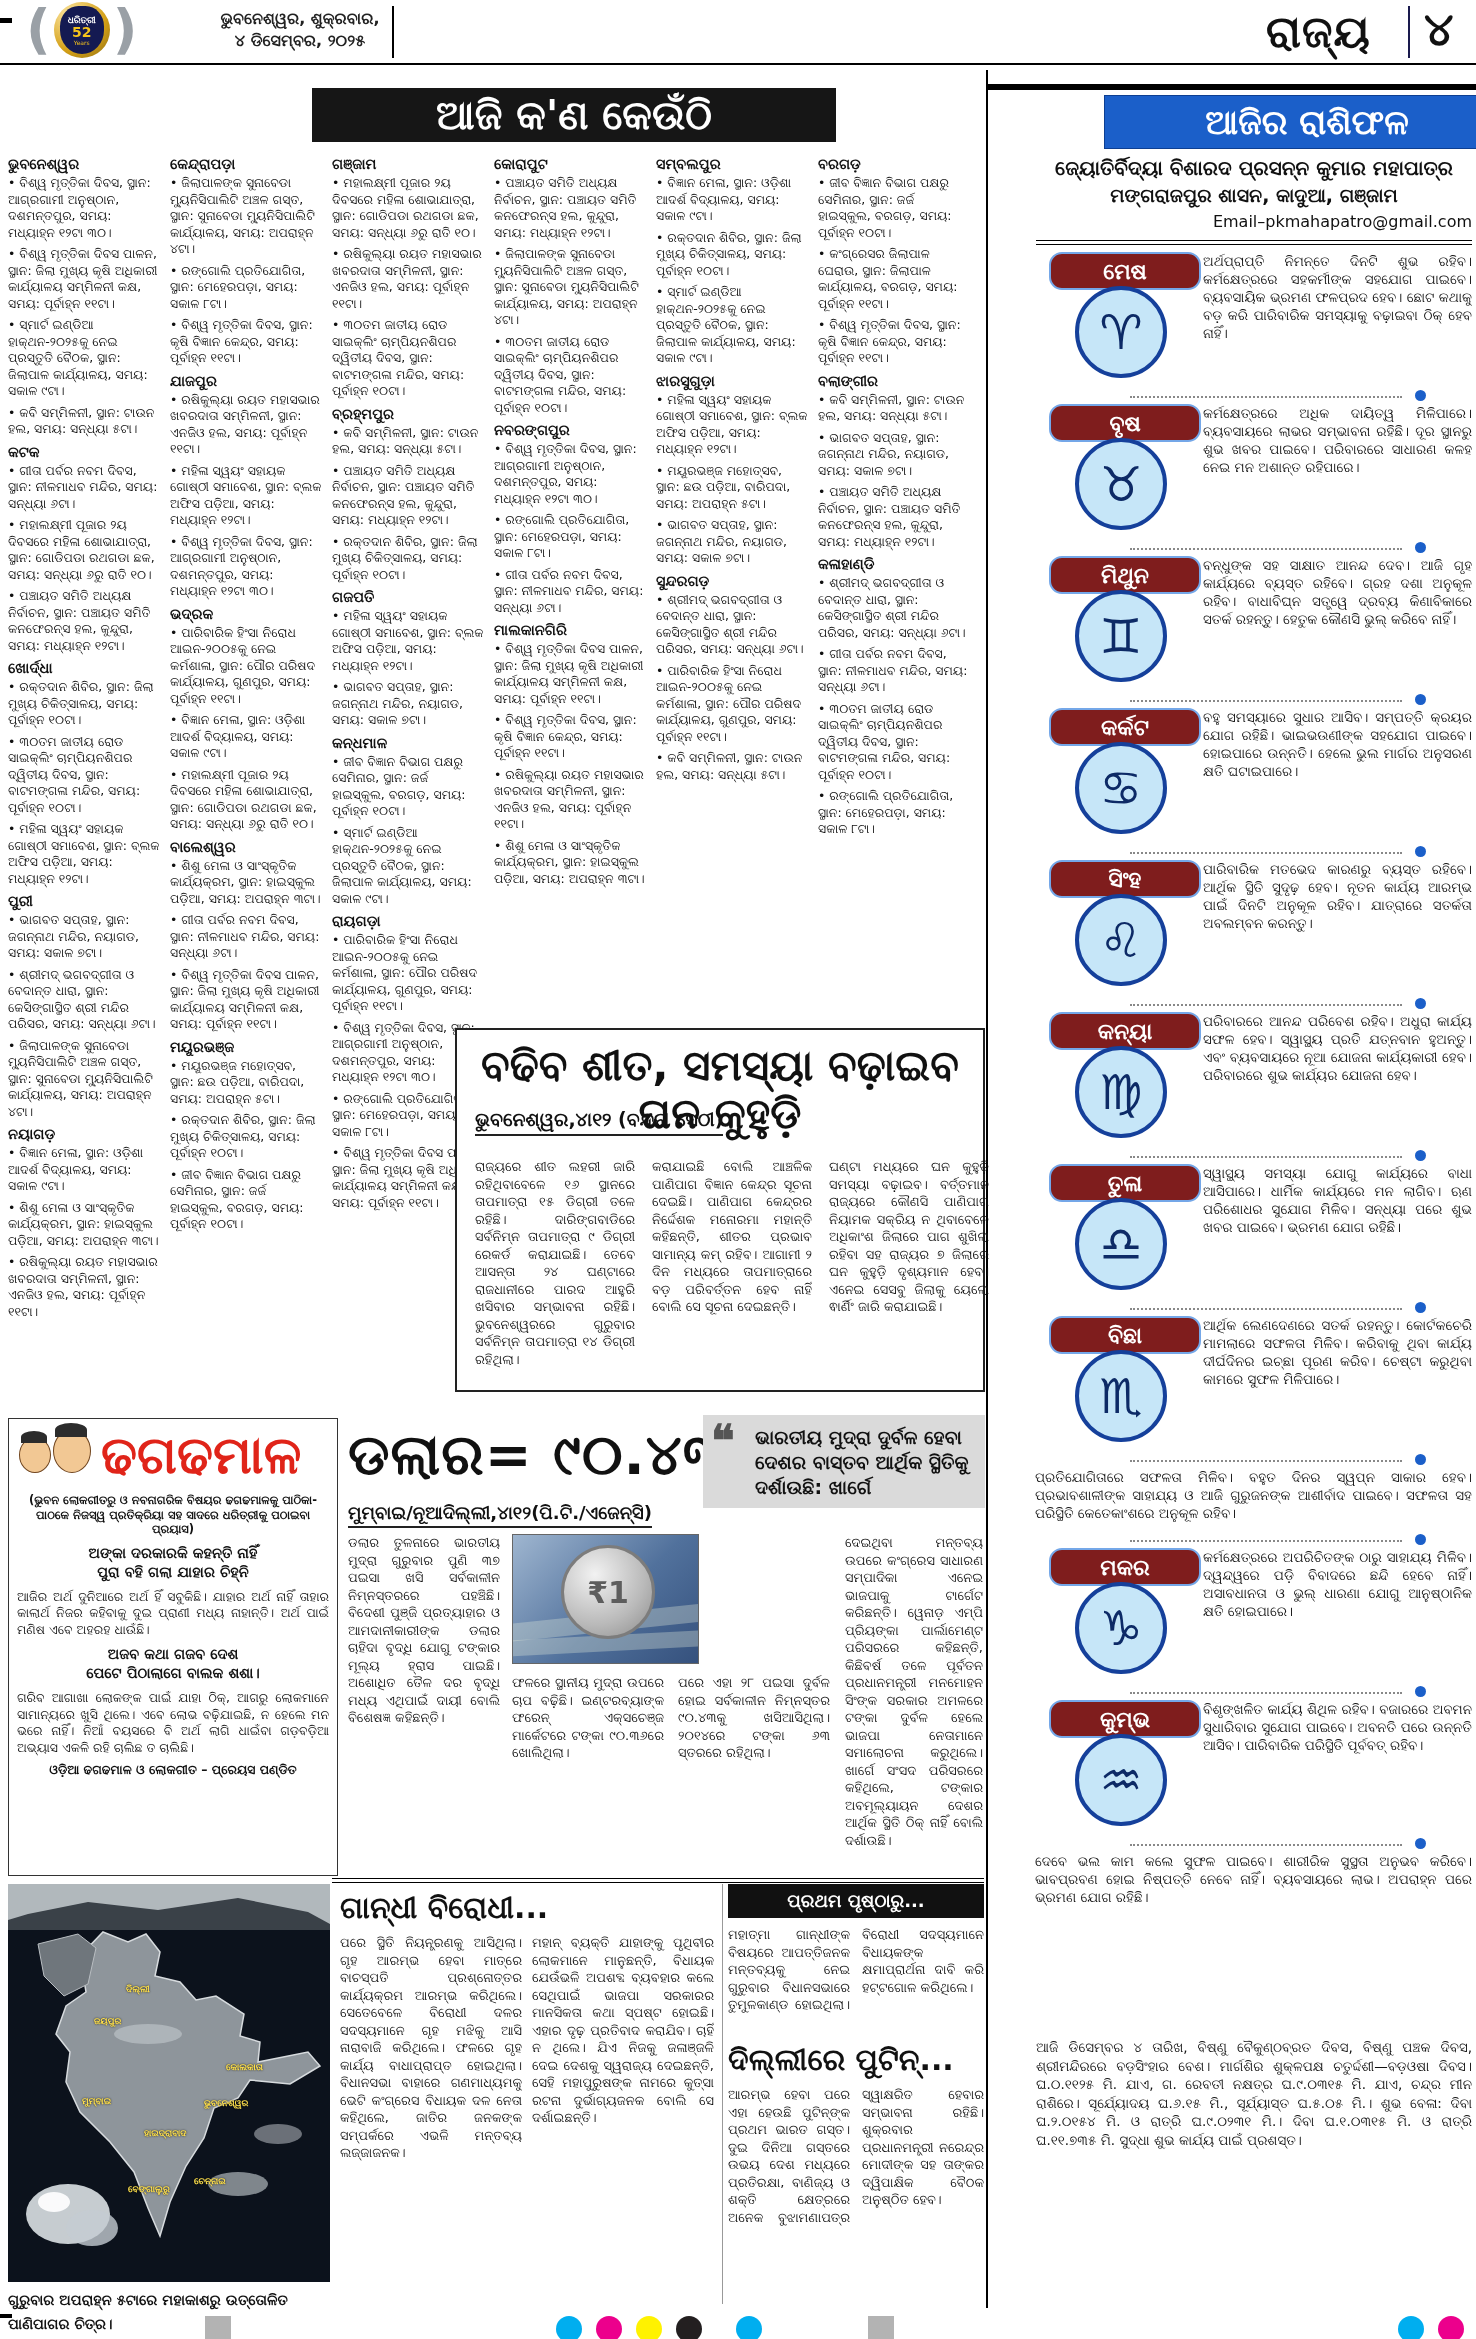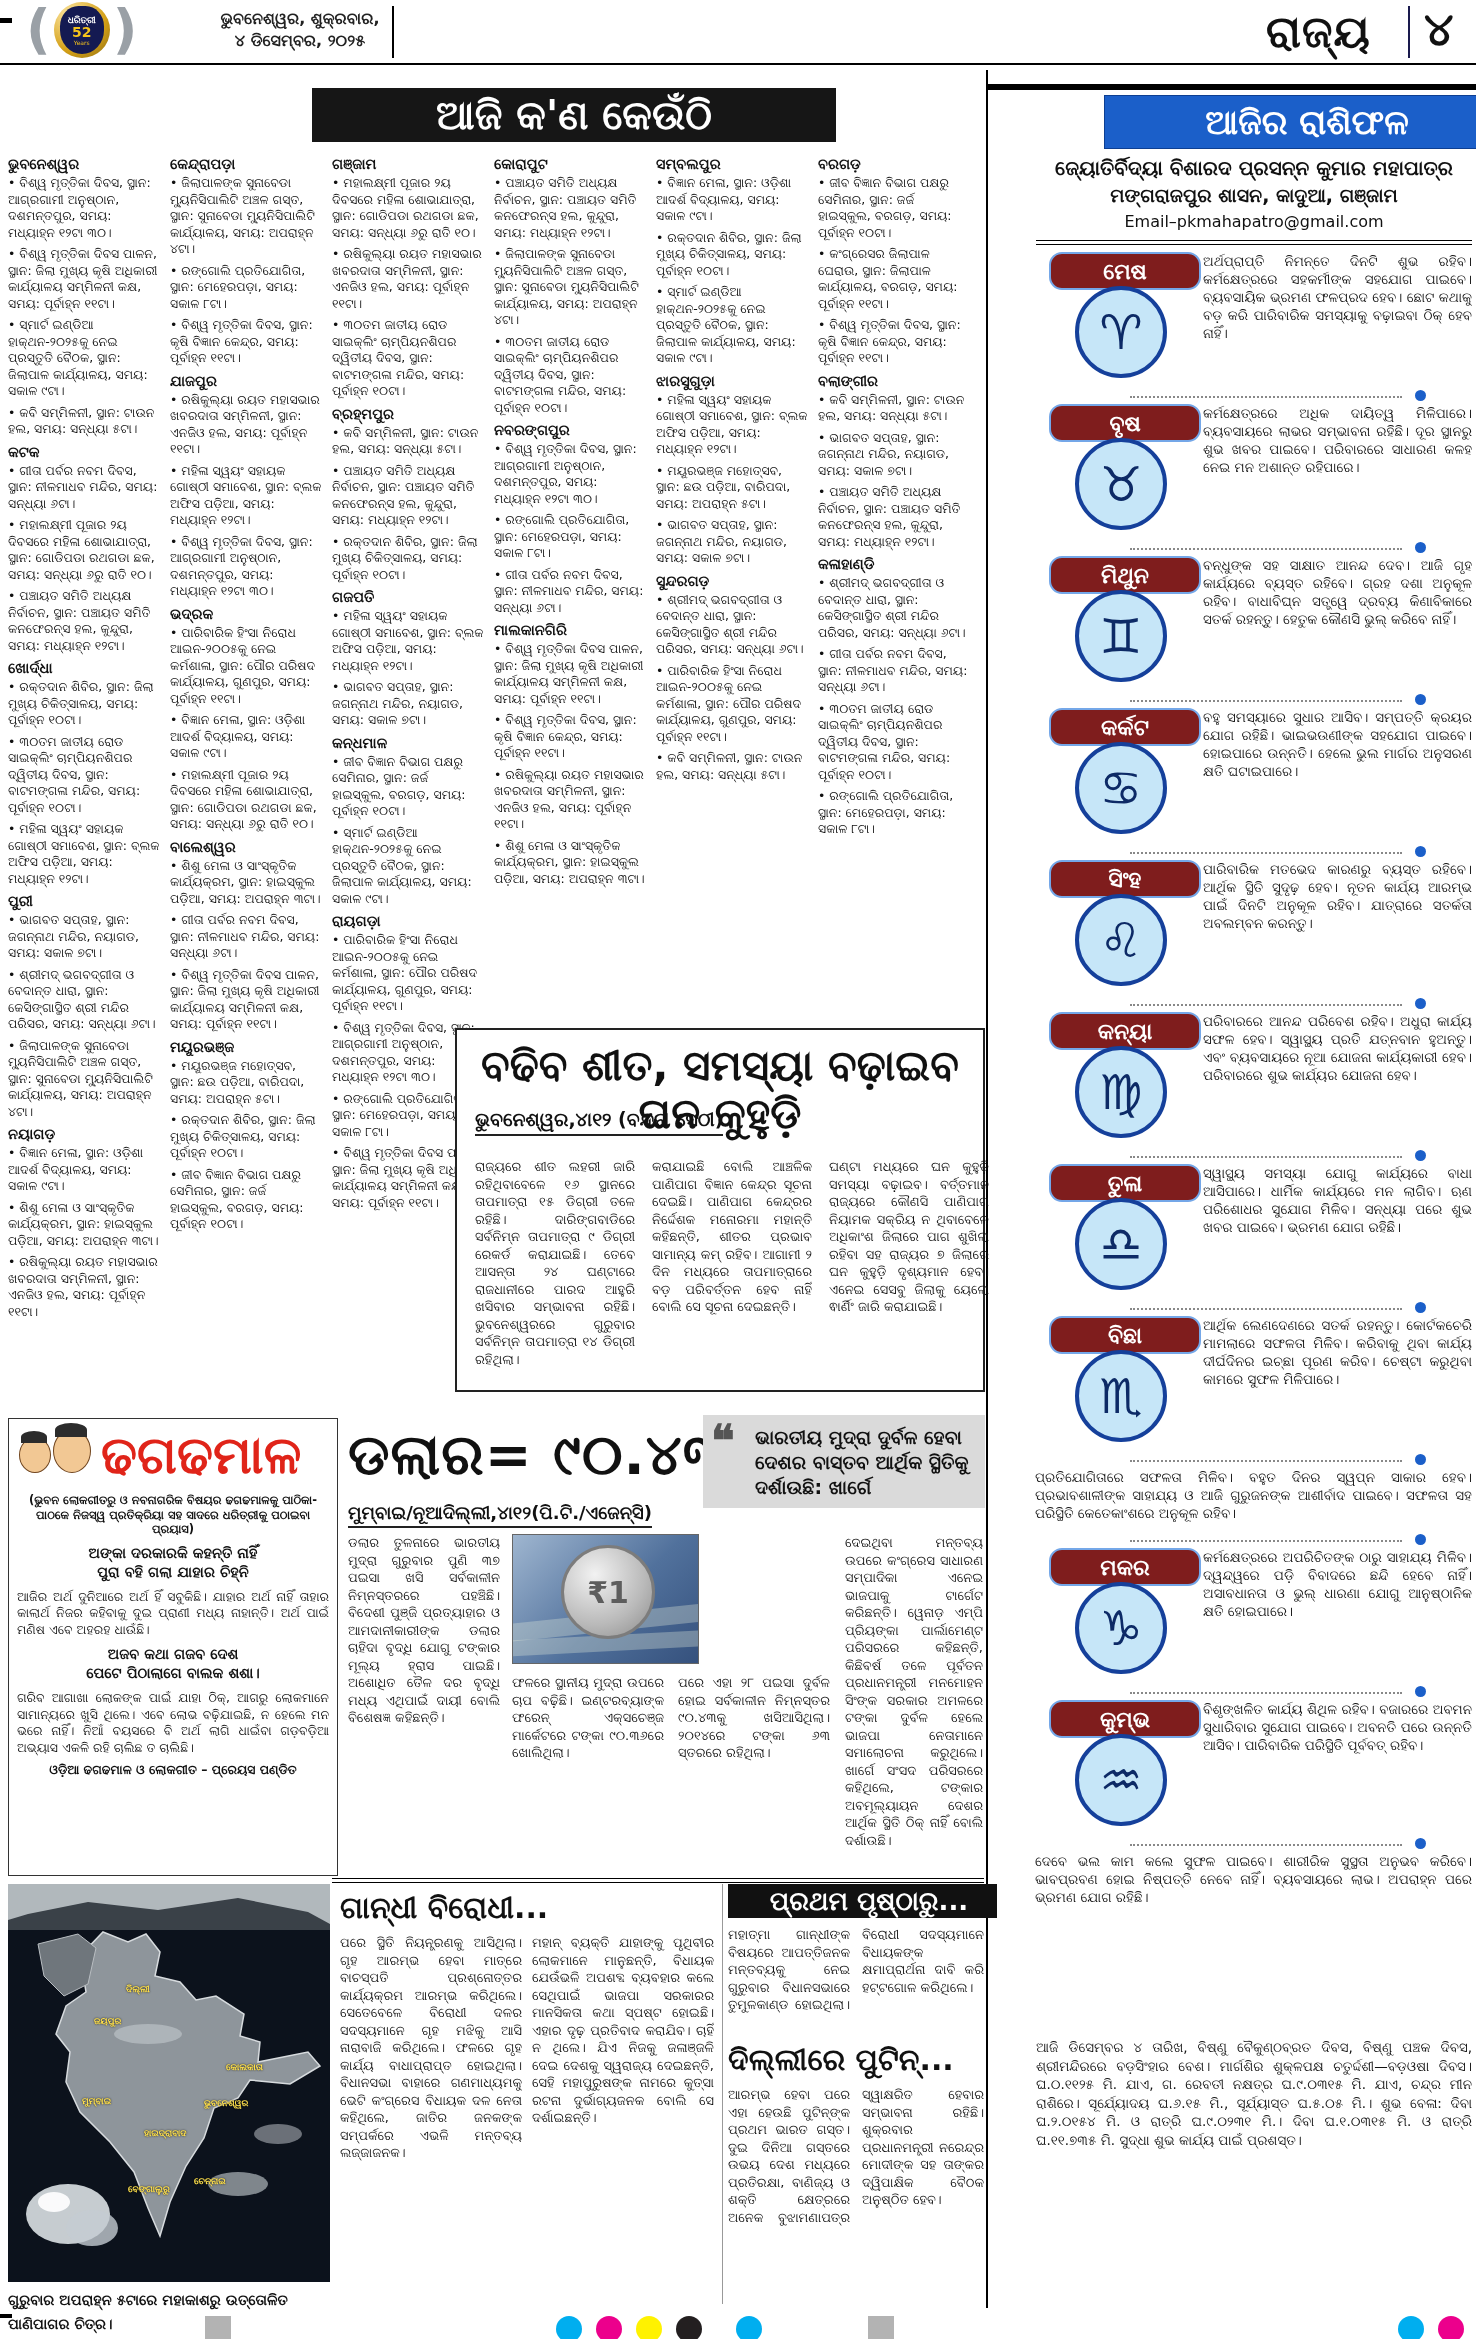--- a/index.html
+++ b/index.html
@@ -48,31 +48,31 @@
   .ddate{font-size:18px;font-weight:bold;border-bottom:2px solid #222;display:inline-block;padding-bottom:2px;}
   .dcol{position:absolute;font-size:13px;line-height:17.5px;text-align:justify;}
   .coinimg{background:linear-gradient(135deg,#9fb6d0,#51719c 55%,#35517d);border:1px solid #666;overflow:hidden;}
   .bill{position:absolute;background:rgba(220,230,215,.35);}
   .coin{position:absolute;border-radius:50%;background:radial-gradient(circle at 35% 30%,#f2f2f2,#b9b9b9 60%,#8b8b8b);
         border:3px solid #7c7c7c;display:flex;align-items:center;justify-content:center;color:#5d5d5d;font-weight:bold;}
   
   .jhead{font-size:30px;font-weight:bold;}
   .jcol{position:absolute;font-size:13px;line-height:17.5px;text-align:justify;}
   .fpbox{background:#111;color:#fff;display:flex;align-items:center;justify-content:center;
-         font-size:26px;font-weight:bold;padding-left:13px;}
+         font-size:18px;font-weight:bold;}
   .twocol{column-count:2;column-gap:12px;}
   
   .mapcap{font-size:14.5px;font-weight:bold;line-height:24px;}
   .maplabel{position:absolute;color:#ffe14d;font-size:9px;font-weight:bold;text-shadow:0 0 2px #000;}
   
   .hbanner{background:#1b5fc9;color:#fff;display:flex;align-items:center;justify-content:center;
            font-size:34px;font-weight:bold;border:1px solid #0d3f92;}
   .astro1{font-size:20px;font-weight:bold;text-align:center;}
   .astro2{font-size:19px;font-weight:bold;text-align:center;}
-  .hemail{font-size:16px;text-align:center;}
+  .hemail{font-size:16px;text-align:right;}
   .dblrule{border-top:1px solid #000;border-bottom:1px solid #000;height:3px;}
   #zodiac{position:absolute;overflow:hidden;}
   .z-entry{overflow:hidden;margin-bottom:2px;}
   .z-media{float:left;width:168px;min-height:118px;}
   .z-label{width:148px;height:34px;margin-left:14px;background:#7f1d1d;border:2px solid #74a7e8;border-radius:13px;
            color:#fff;font-size:22px;font-weight:bold;display:flex;align-items:center;justify-content:center;}
   .z-circle{width:84px;height:84px;border-radius:50%;background:#c6e6f8;border:4px solid #15409b;margin:-4px 0 0 40px;
             display:flex;align-items:center;justify-content:center;font-size:48px;color:#0d2a66;}
   .z-text{font-size:13.5px;line-height:18px;text-align:justify;}
   .z-sep{position:relative;clear:both;height:10px;margin:8px 70px 6px 95px;border-bottom:2px dotted #888;}

